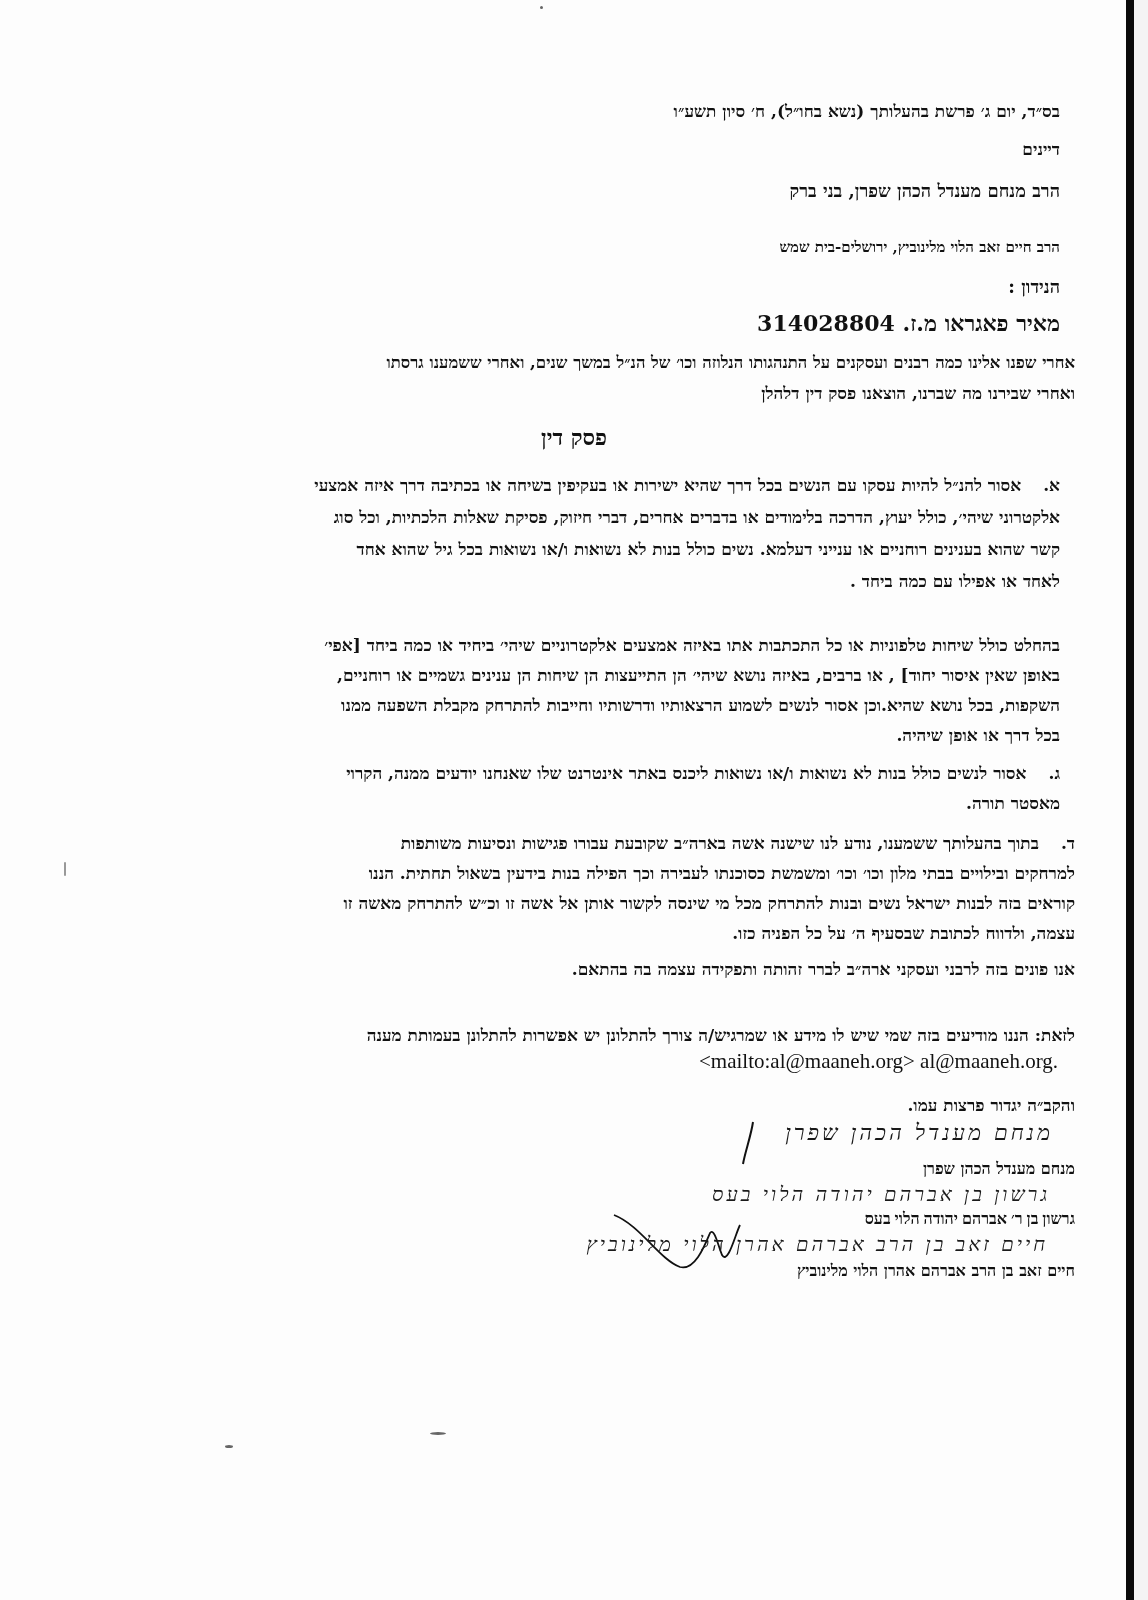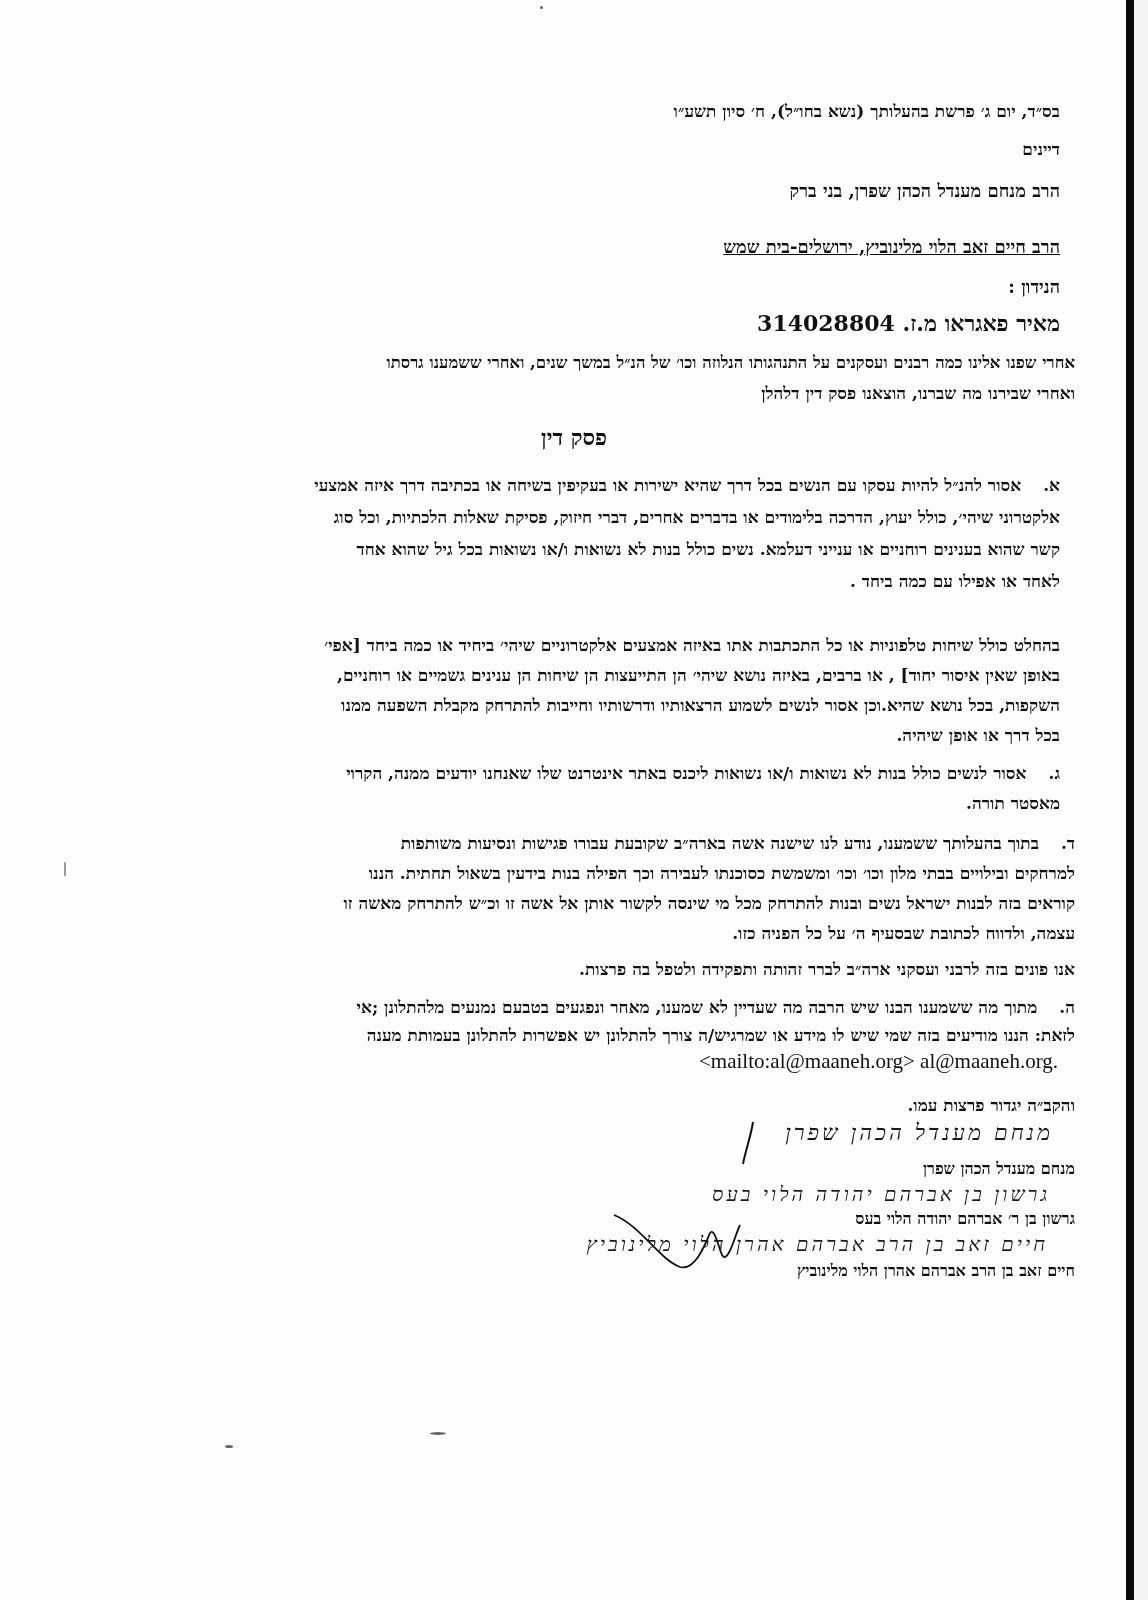--- a/index.html
+++ b/index.html
@@ -90,21 +90,21 @@
 <body>
 
 <div class="page">
   <div class="edge-bar-light"></div>
   <div class="edge-bar"></div>
 
   <div class="line r1060" style="top:100px;">בס״ד, יום ג׳ פרשת בהעלותך (נשא בחו״ל), ח׳ סיון תשע״ו</div>
   <div class="line r1060" style="top:138px;">דיינים</div>
 
   <div class="line r1060" style="top:180px; font-size:18px;">הרב מנחם מענדל הכהן שפרן, בני ברק</div>
-  <div class="line r1060" style="top:236px; font-size:18px;text-decoration:underline;">הרב חיים זאב הלוי מלינוביץ, ירושלים-בית שמש</div>
+  <div class="line r1060" style="top:236px; font-size:15px;">הרב חיים זאב הלוי מלינוביץ, ירושלים-בית שמש</div>
 
   <div class="line r1060" style="top:276px; font-size:18px;">הנידון :</div>
   <div class="line r1060" style="top:312px; font-size:22px;">מאיר פאגראו מ.ז. 314028804</div>
 
   <div class="line r1075" style="top:352px; font-size:16.5px;">אחרי שפנו אלינו כמה רבנים ועסקנים על התנהגותו הנלוזה וכו׳ של הנ״ל במשך שנים, ואחרי ששמענו גרסתו</div>
   <div class="line r1075" style="top:382px; font-size:17px;">ואחרי שבירנו מה שברנו, הוצאנו פסק דין דלהלן</div>
 
   <div class="heading" style="top:424px;">פסק דין</div>
 
   <div class="line r1060" style="top:474px;">
@@ -123,38 +123,35 @@
     <span class="num">ג.</span><span>אסור לנשים כולל בנות לא נשואות ו/או נשואות ליכנס באתר אינטרנט שלו  שאנחנו יודעים ממנה, הקרוי</span>
   </div>
   <div class="line r1060" style="top:792px;">מאסטר תורה.</div>
 
   <div class="line r1075" style="top:832px;">
     <span class="num">ד.</span><span>בתוך בהעלותך ששמענו, נודע לנו שישנה אשה בארה״ב שקובעת עבורו פגישות ונסיעות משותפות</span>
   </div>
   <div class="line r1075" style="top:862px;">למרחקים ובילויים בבתי מלון וכו׳ וכו׳ ומשמשת כסוכנתו לעבירה וכך הפילה בנות בידעין בשאול תחתית. הננו</div>
   <div class="line r1075" style="top:892px;">קוראים בזה לבנות ישראל נשים ובנות להתרחק מכל מי שינסה לקשור אותן אל אשה זו וכ״ש להתרחק מאשה זו</div>
   <div class="line r1075" style="top:922px;">עצמה, ולדווח לכתובת שבסעיף ה׳ על כל הפניה כזו.</div>
-  <div class="line r1075" style="top:958px;">אנו פונים בזה לרבני ועסקני ארה״ב לברר זהותה ותפקידה ולטפל בה פרצות.</div>
+  <div class="line r1075" style="top:958px;">אנו פונים בזה לרבני ועסקני ארה״ב לברר זהותה ותפקידה עצמה בה בהתאם.</div>
 
-  <div class="line r1075" style="top:996px;">
-    <span class="num">ה.</span><span>מתוך מה ששמענו הבנו שיש הרבה מה שעדיין לא שמענו, מאחר ונפגעים בטבעם נמנעים מלהתלונן ;אי</span>
-  </div>
   <div class="line r1075" style="top:1024px;">לזאת: הננו מודיעים בזה שמי שיש לו מידע או שמרגיש/ה צורך להתלונן  יש אפשרות להתלונן בעמותת מענה</div>
   <div class="line r1075 latin" style="top:1050px; right:90px; direction:ltr; text-align:left;">&lt;mailto:al@maaneh.org&gt; al@maaneh.org.</div>
 
   <div class="line r1075" style="top:1094px;">והקב״ה יגדור פרצות עמו.</div>
 
   <div class="sig-script" style="top:1120px; right:95px;">מנחם מענדל הכהן שפרן</div>
   <svg class="scribble" style="left:735px; top:1118px;" width="30" height="50">
     <path d="M18 4 C 16 18, 10 34, 8 46" stroke="#111" stroke-width="2" fill="none"></path>
   </svg>
   <div class="line r1075" style="top:1158px; font-size:16px;">מנחם מענדל הכהן שפרן</div>
 
   <div class="sig-script" style="top:1182px; right:98px; font-size:20px;">גרשון בן אברהם יהודה הלוי בעס</div>
-  <div class="line r1075" style="top:1208px; font-size:16px;">גרשון בן ר׳ אברהם יהודה הלוי  בעס</div>
+  <div class="line r1075" style="top:1208px; font-size:16px;font-family:Liberation Serif, serif;">גרשון בן ר׳ אברהם יהודה הלוי  בעס</div>
 
   <svg class="scribble" style="left:610px; top:1205px;" width="140" height="75">
     <path d="M4 10 C 30 20, 50 55, 70 62 C 85 66, 95 40, 100 28 C 104 22, 108 40, 112 50 C 118 60, 125 30, 130 20" stroke="#111" stroke-width="1.8" fill="none"></path>
   </svg>
   <div class="sig-script" style="top:1232px; right:100px; font-size:20px;">חיים זאב בן הרב אברהם אהרן הלוי מלינוביץ</div>
   <div class="line r1075" style="top:1260px; font-size:16px;">חיים זאב בן הרב אברהם אהרן הלוי מלינוביץ</div>
 
   <div class="speck" style="left:225px; top:1445px; width:8px; height:3px;"></div>
   <div class="speck" style="left:430px; top:1432px; width:16px; height:3px;"></div>
   <div class="speck" style="left:540px; top:6px; width:3px; height:3px;"></div>

